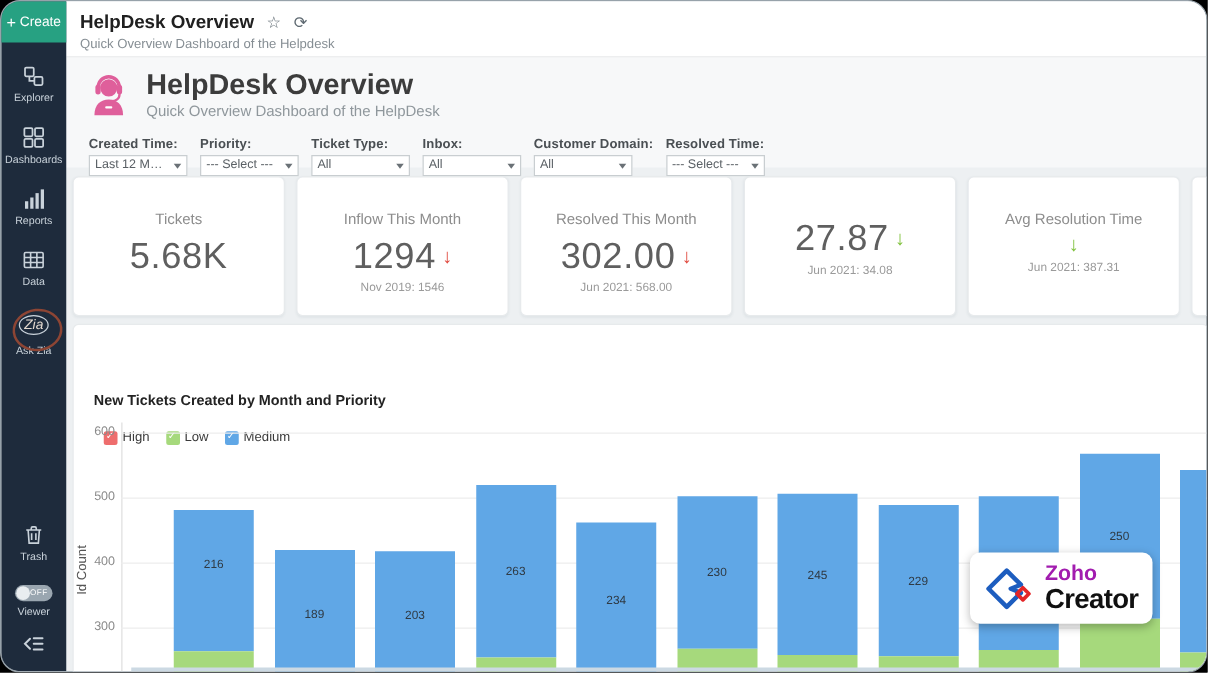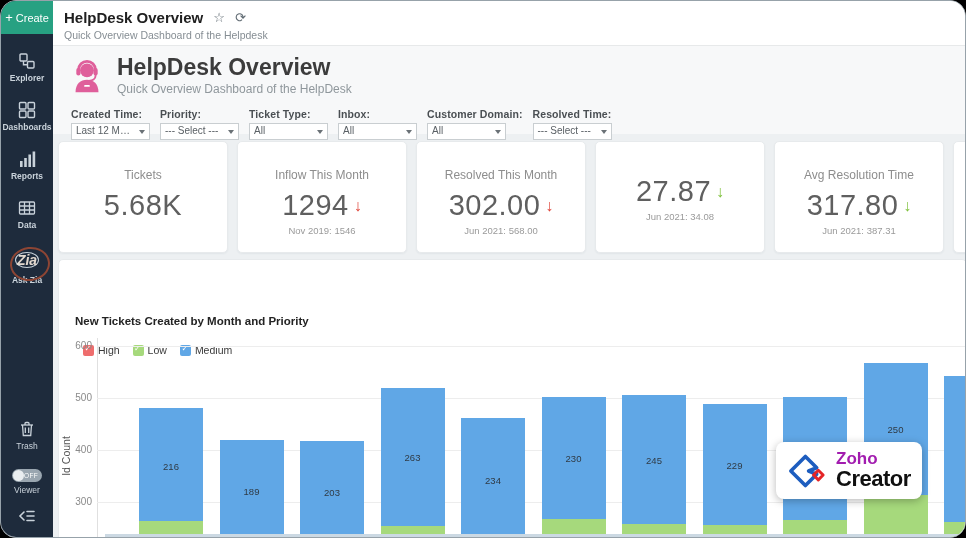--- a/index.html
+++ b/index.html
@@ -12,21 +12,21 @@
   .create-btn{width:52px;height:33px;background:var(--create-bg);color:#fff;font-size:11px;
     display:flex;align-items:center;justify-content:center;gap:3px;cursor:pointer;}
   .create-plus{font-size:13px;font-weight:400;}
   .side-item{display:flex;flex-direction:column;align-items:center;gap:3px;margin-top:18px;cursor:pointer;}
   .side-item .lbl{font-size:8.5px;color:#c9d2da;}
   .side-item svg{display:block;}
   .zia-wrap{position:relative;padding:4px 6px;}
   .zia-ring{position:absolute;left:1px;top:-1px;width:40px;height:34px;border:2px solid #8d4534;
     border-radius:50%;transform:rotate(-6deg);}
   .zia-circle{width:24px;height:16px;border:1.5px solid #c9d2da;border-radius:50%;color:#e3d9cf;
-    font-size:14px;font-style:italic;display:flex;align-items:center;justify-content:center;}
+    font-size:11px;font-style:italic;display:flex;align-items:center;justify-content:center;}
   .side-spacer{flex:1;}
   .viewer-toggle{width:30px;height:13px;border-radius:7px;background:#9aa6b0;position:relative;cursor:pointer;}
   .viewer-knob{position:absolute;left:1px;top:1px;width:11px;height:11px;border-radius:50%;background:#e9edf0;}
   .viewer-off{position:absolute;right:4px;top:3px;font-size:6.5px;color:#fff;letter-spacing:.3px;}
   .collapse{margin:14px 0 10px;cursor:pointer;}
   
   .main{position:absolute;left:52px;top:0;right:0;bottom:0;}
   .app-header{position:absolute;left:0;top:0;right:0;height:45px;background:#fff;border-bottom:1px solid #e7e9ea;padding:8px 0 0 11px;}
   .app-title-row{display:flex;align-items:center;gap:10px;}
   .app-title{font-size:15px;font-weight:bold;color:#202020;}
@@ -79,21 +79,21 @@
 </head>
 <body>
 
 <div class="window">
 
   <div class="sidebar">
     <div class="create-btn">
       <span class="create-plus">+</span>
       <span>Create</span>
     </div>
-    <div id="side-items" style="display:flex;flex-direction:column;align-items:center;font-weight:bold;">
+    <div id="side-items" style="display:flex;flex-direction:column;align-items:center;">
         <div class="side-item">
           <span>
             <svg width="18" height="18" viewBox="0 0 18 18" fill="none" stroke="#c9d2da" stroke-width="1.4">
               <rect x="2" y="2" width="7" height="7" rx="1"></rect>
               <rect x="9.5" y="9.5" width="6.5" height="6.5" rx="1"></rect>
               <path d="M5.5 9 V12.7 H9.5"></path>
             </svg>
           </span>
           <div class="lbl">Explorer</div>
         </div>
@@ -232,21 +232,20 @@
           </div><div class="ks">Nov 2019: 1546</div></div>
         <div class="kpi"><div class="kt">Resolved This Month</div><div class="kv-row">
             <span class="kv">302.00</span>
             <span class="arrow" style="color: rgb(224, 71, 60);">↓</span>
           </div><div class="ks">Jun 2021: 568.00</div></div>
         <div class="kpi"><div class="kv-row">
             <span class="kv">27.87</span>
             <span class="arrow" style="color: rgb(127, 193, 60);">↓</span>
           </div><div class="ks">Jun 2021: 34.08</div></div>
         <div class="kpi"><div class="kt">Avg Resolution Time</div><div class="kv-row">
-            <span class="kv">317.80</span>
             <span class="arrow" style="color: rgb(127, 193, 60);">↓</span>
           </div><div class="ks">Jun 2021: 387.31</div></div>
         <div class="kpi partial"></div>
       </div>
 
     <div class="chart-card">
       <div class="chart-title">New Tickets Created by Month and Priority</div>
       <div class="legend" id="legend">
           <div class="legend-item">
             <span class="legend-box" style="background: rgb(238, 109, 109);"></span>
@@ -267,21 +266,21 @@
       <div class="gridline" style="top: 14px;"></div>
           <div class="ytick" style="top: 8px;">600</div>
           <div class="gridline" style="top: 66px;"></div>
           <div class="ytick" style="top: 60px;">500</div>
           <div class="gridline" style="top: 118px;"></div>
           <div class="ytick" style="top: 112px;">400</div>
           <div class="gridline" style="top: 170px;"></div>
           <div class="ytick" style="top: 164px;">300</div>
           <div class="bar-seg" style="left: 80px; top: 75.88px; height: 112.84px; background: rgb(96, 167, 230);"></div>
           <div class="bar-seg" style="left: 80px; top: 188.72px; height: 51.28px; background: rgb(166, 217, 124);"></div>
-          <div class="bar-label" style="left: 80px; top: 129px;">216</div>
+          <div class="bar-label" style="left: 80px; top: 114px;">216</div>
           <div class="bar-seg" style="left: 160.5px; top: 108.12px; height: 102.44px; background: rgb(96, 167, 230);"></div>
           <div class="bar-label" style="left: 160.5px; top: 154.34px;">189</div>
           <div class="bar-seg" style="left: 241px; top: 109.16px; height: 101.4px; background: rgb(96, 167, 230);"></div>
           <div class="bar-label" style="left: 241px; top: 154.86px;">203</div>
           <div class="bar-seg" style="left: 321.5px; top: 56.12px; height: 137.8px; background: rgb(96, 167, 230);"></div>
           <div class="bar-seg" style="left: 321.5px; top: 193.92px; height: 46.08px; background: rgb(166, 217, 124);"></div>
           <div class="bar-label" style="left: 321.5px; top: 120.02px;">263</div>
           <div class="bar-seg" style="left: 402px; top: 85.76px; height: 124.8px; background: rgb(96, 167, 230);"></div>
           <div class="bar-label" style="left: 402px; top: 143.16px;">234</div>
           <div class="bar-seg" style="left: 482.5px; top: 64.96px; height: 122.2px; background: rgb(96, 167, 230);"></div>

